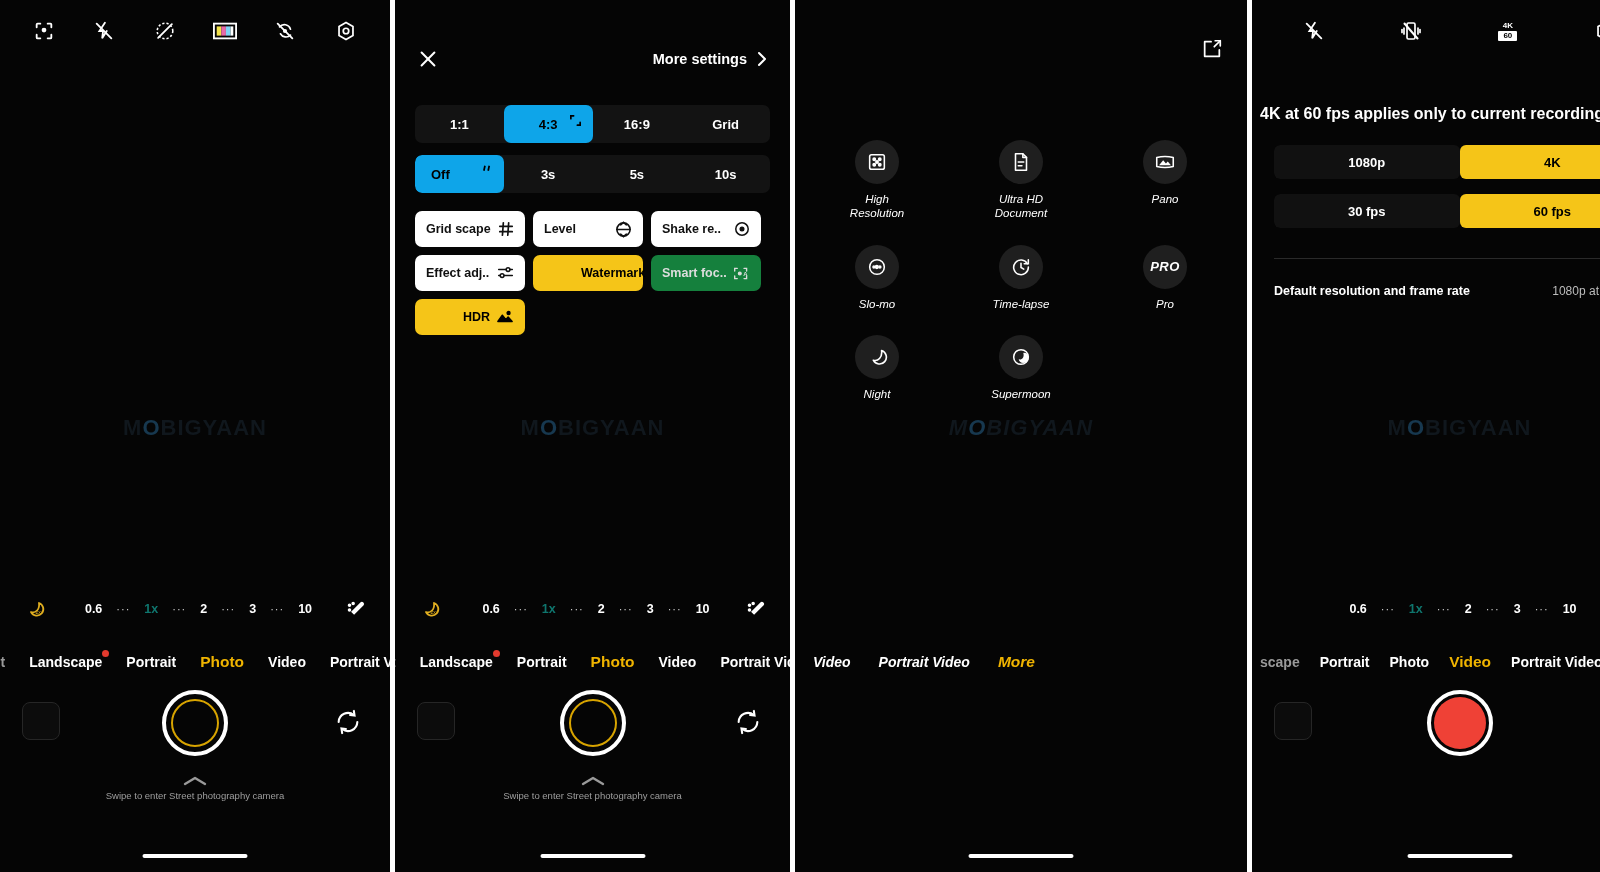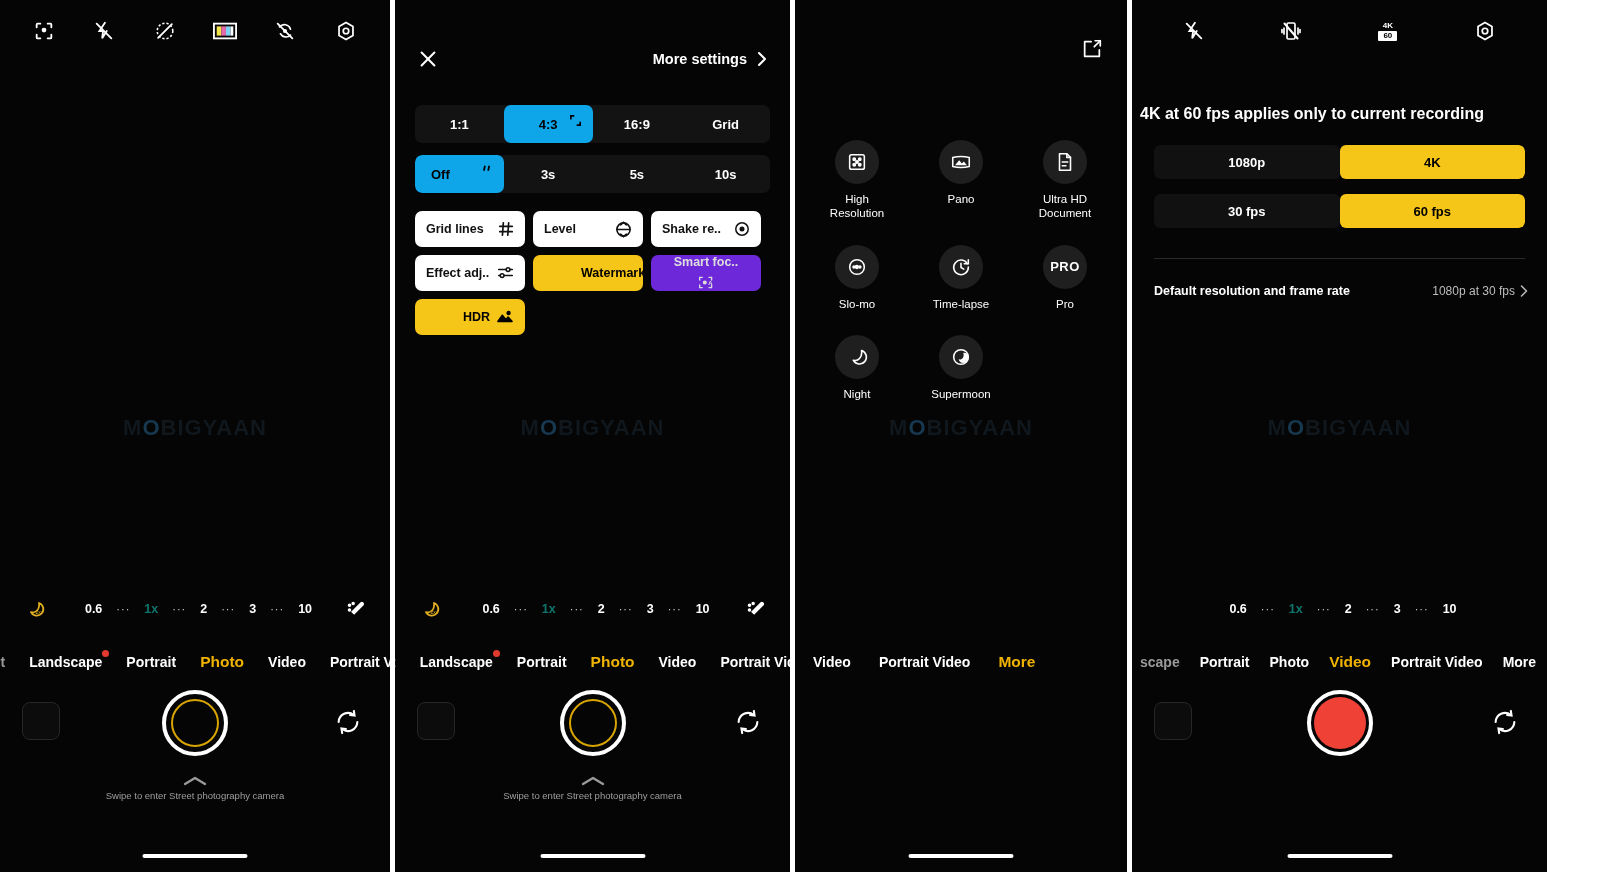--- a/index.html
+++ b/index.html
@@ -13,21 +13,21 @@
   .panel {
     position:relative;
     height:872px;
     background:#050505;
     overflow:hidden;
     flex:0 0 auto;
   }
   .p1 { width:390px; }
   .divider { flex:0 0 5px; background:#ffffff; height:872px; }
   .p2 { width:395px; }
-  .p3 { width:332px; }
+  .p3 { width:452px;font-style:italic; }
   .p4 { width:415px; }
 
   
   .topbar {
     position:absolute; top:0; left:0; right:0;
     height:62px;
     display:flex; align-items:center; justify-content:space-around;
     padding:0 14px;
   }
   .topbar .ticon { width:30px; height:30px; display:flex; align-items:center; justify-content:center; }
@@ -146,21 +146,21 @@
     display:flex; flex-wrap:wrap; gap:8px;
   }
   .chip {
     width:110px; height:36px; border-radius:7px;
     background:#ffffff; color:#101010;
     display:flex; align-items:center; justify-content:space-between;
     padding:0 11px;
     font-size:12.5px; font-weight:bold;
   }
   .chip.yellow { background:#f5c518; color:#000;padding-left:48px; }
-  .chip.grey   { background:#6d28d9; color:#dddddd;flex-direction:column; }
+  .chip.grey   { background:#15803d; color:#dddddd; }
 
   
   .modegrid {
     position:absolute; left:10px; right:10px; top:140px;
     display:grid; grid-template-columns:repeat(3,1fr);
     row-gap:24px;
   }
   .modecell { display:flex; flex-direction:column; align-items:center; }
   .modecell .bub {
     width:44px; height:44px; border-radius:50%;
@@ -372,21 +372,21 @@
           </svg>
       </span>
     </div>
     <div class="seg">3s</div>
     <div class="seg">5s</div>
     <div class="seg">10s</div>
   </div>
 
   <div class="chipgrid">
     <div class="chip">
-      <span>Grid lines</span>
+      <span>Grid scape</span>
       <svg width="16" height="16" viewBox="0 0 18 18" fill="none" stroke="#111" stroke-width="1.9" stroke-linecap="round">
           <path d="M6 2 L5 16"></path>
           <path d="M12 2 L11 16"></path>
           <path d="M2 6 H16"></path>
           <path d="M2 12 H16"></path>
         </svg>
     </div>
     <div class="chip">
       <span>Level</span>
       <svg width="17" height="17" viewBox="0 0 18 18" fill="none" stroke="#111" stroke-width="1.7" stroke-linecap="round">
@@ -528,37 +528,37 @@
             <circle cx="15" cy="9" r="1.3" fill="#fff"></circle>
             <circle cx="9" cy="15" r="1.3" fill="#fff"></circle>
             <circle cx="15" cy="15" r="1.3" fill="#fff"></circle>
             <circle cx="12" cy="12" r="1.3" fill="#fff"></circle>
           </svg>
       </div>
       <div class="lbl">High<br>Resolution</div>
     </div>
     <div class="modecell">
       <div class="bub">
-        <svg width="22" height="22" viewBox="0 0 24 24" fill="none" stroke="#fff" stroke-width="1.7" stroke-linejoin="round">
-            <path d="M3 7 q9-2 18 0 v10 q-9 2-18 0 z"></path>
-            <path d="M5.5 15.5 L10 10 L13 13.5 L15 11.5 L18.5 15.5 Z" fill="#fff" stroke="none"></path>
-          </svg>
-      </div>
-      <div class="lbl">Pano</div>
-    </div>
-    <div class="modecell">
-      <div class="bub">
         <svg width="22" height="22" viewBox="0 0 24 24" fill="none" stroke="#fff" stroke-width="1.7" stroke-linecap="round" stroke-linejoin="round">
             <path d="M6 3 h8 l4 4 v14 H6 Z"></path>
             <path d="M14 3 v4 h4"></path>
             <path d="M9 12 h6"></path>
             <path d="M9 16 h4"></path>
           </svg>
       </div>
       <div class="lbl">Ultra HD<br>Document</div>
+    </div>
+    <div class="modecell">
+      <div class="bub">
+        <svg width="22" height="22" viewBox="0 0 24 24" fill="none" stroke="#fff" stroke-width="1.7" stroke-linejoin="round">
+            <path d="M3 7 q9-2 18 0 v10 q-9 2-18 0 z"></path>
+            <path d="M5.5 15.5 L10 10 L13 13.5 L15 11.5 L18.5 15.5 Z" fill="#fff" stroke="none"></path>
+          </svg>
+      </div>
+      <div class="lbl">Pano</div>
     </div>
     <div class="modecell">
       <div class="bub">
         <svg width="22" height="22" viewBox="0 0 24 24" fill="none" stroke="#fff" stroke-width="1.7">
             <circle cx="12" cy="12" r="8"></circle>
             <circle cx="8.6" cy="12" r="1" fill="#fff"></circle>
             <circle cx="11.8" cy="12" r="1.5" fill="#fff"></circle>
             <circle cx="15.2" cy="12" r="1" fill="#fff"></circle>
           </svg>
       </div>

